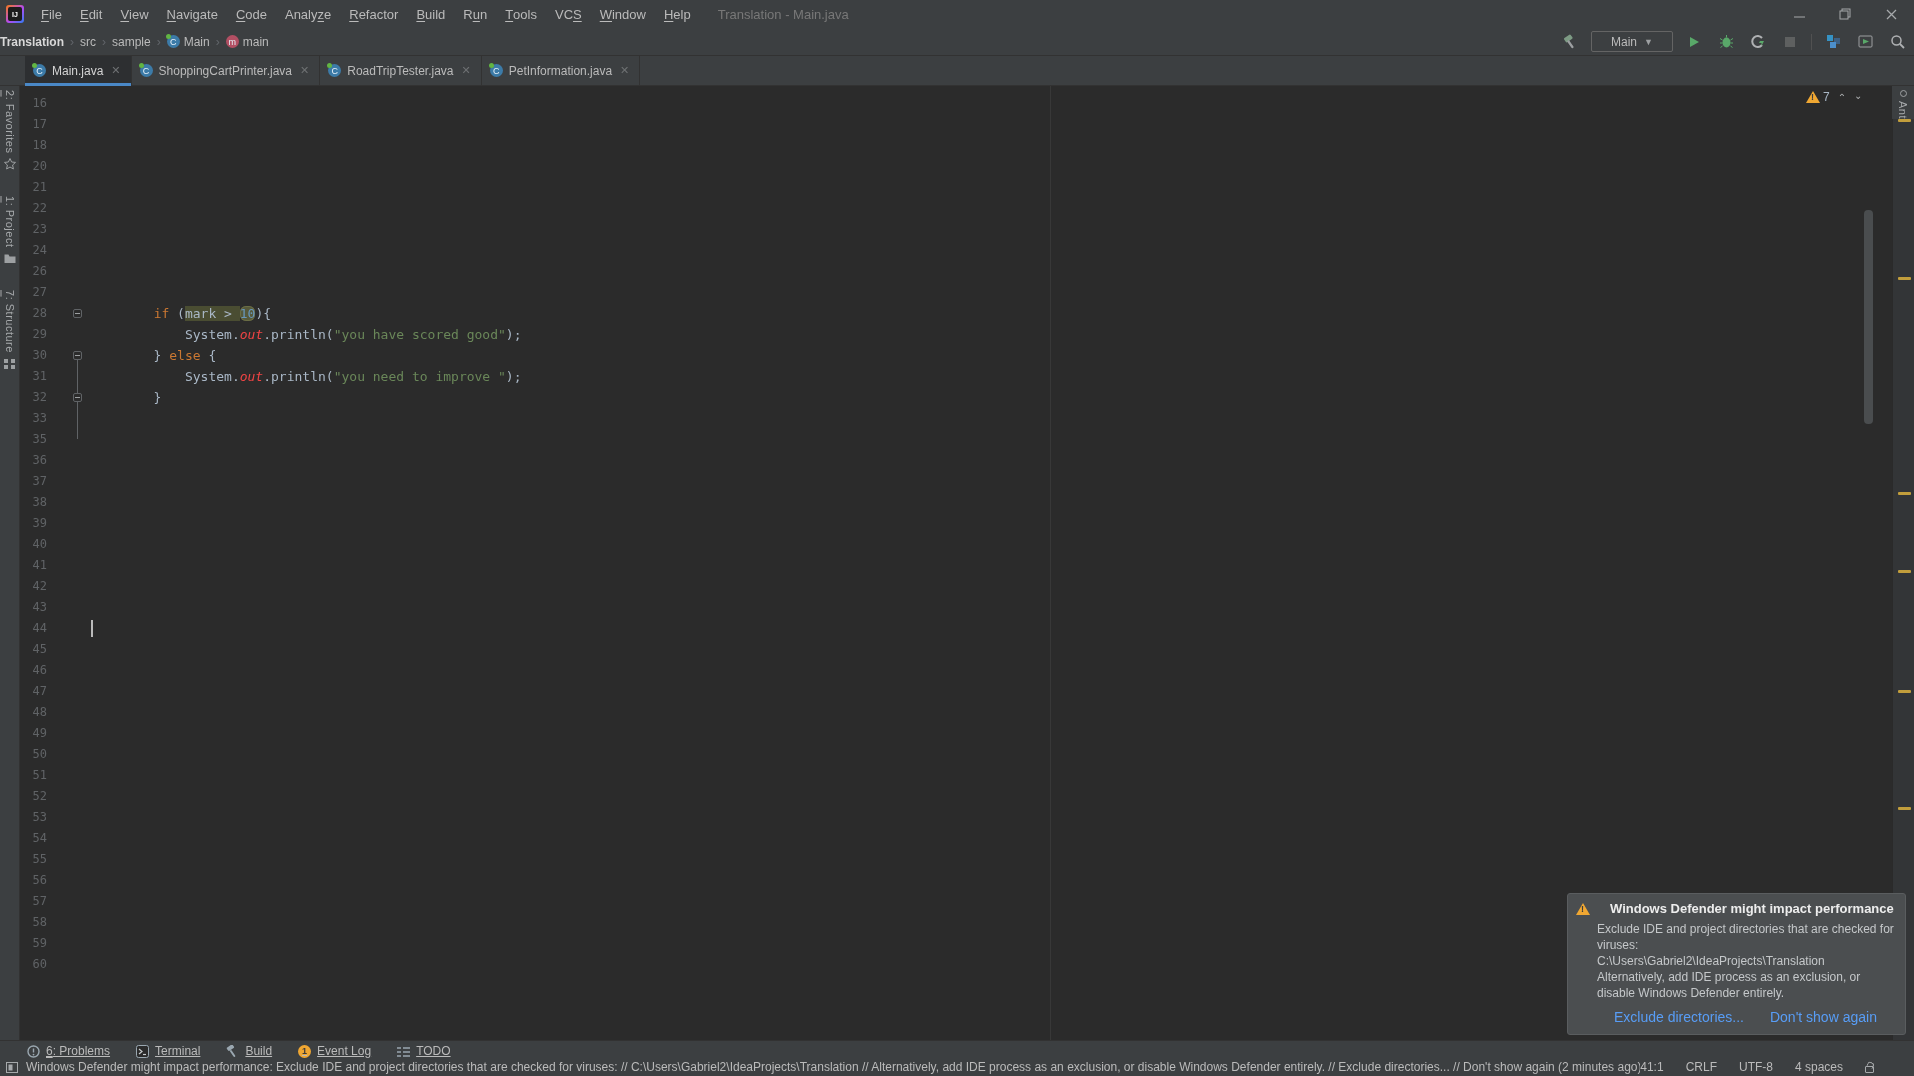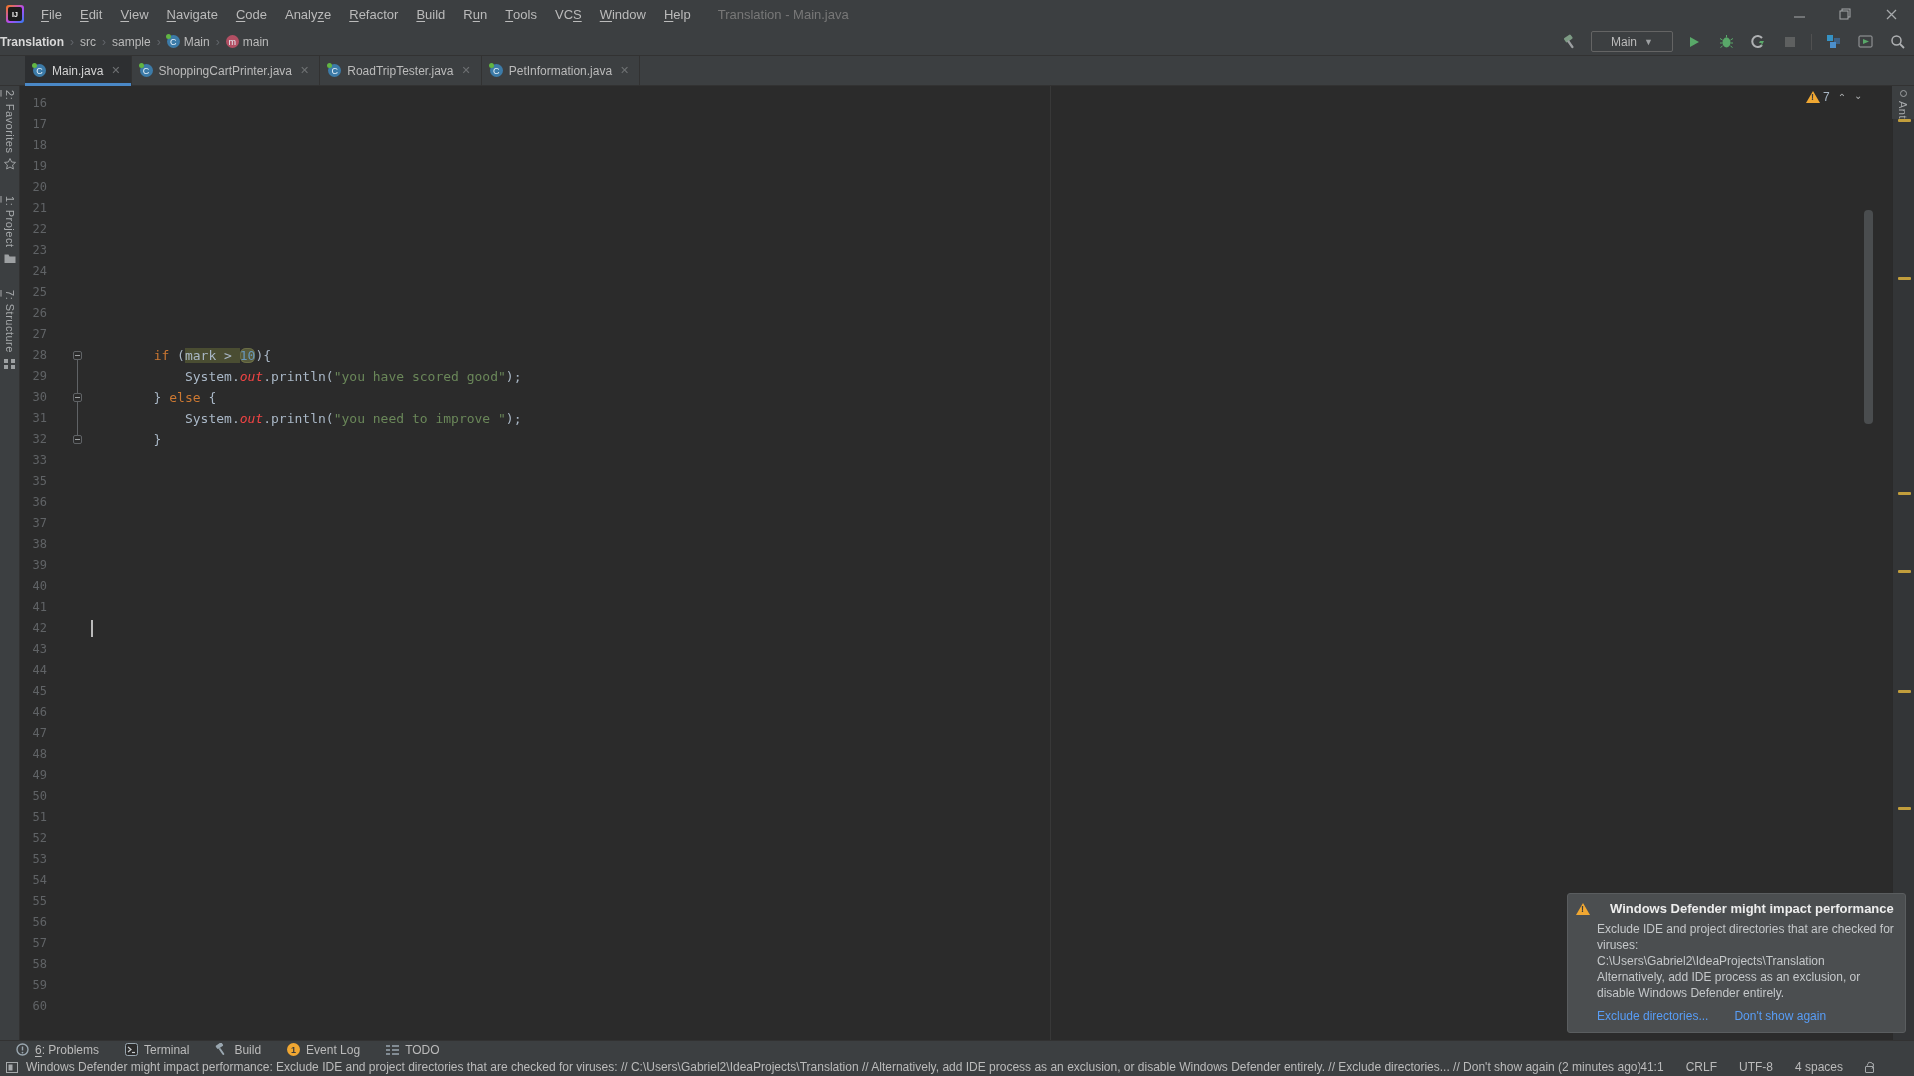--- a/index.html
+++ b/index.html
@@ -95,21 +95,21 @@
   
   .scroll-thumb { position:absolute; left:1864px; top:124px; width:9px; height:214px; background:#4A4D4F; border-radius:4px; }
   .rail { position:absolute; left:1892px; top:0; width:22px; height:954px; background:#333537; border-left:1px solid #2A2A2A; }
   .rail-mark { position:absolute; left:5px; width:13px; height:3px; background:#C29E3C; border-radius:1px; }
   .ant-tab { position:absolute; left:1892px; top:0; width:22px; padding-top:4px; background:#3C3F41;
     display:flex; flex-direction:column; align-items:center; gap:4px; z-index:2; }
   .ant-dot { width:7px; height:7px; border-radius:50%; border:1px solid #9DA0A2; }
 
   
   .bottom-bar { position:absolute; left:0; top:1040px; width:100%; height:18px; background:#3C3F41;
-    border-top:1px solid #323232; display:flex; align-items:center; gap:26px; padding-left:16px; font-size:12px; }
+    border-top:1px solid #323232; display:flex; align-items:flex-end; gap:26px; padding-left:27px; font-size:12px;text-decoration:underline; }
   .bb-item { display:flex; align-items:center; gap:6px; color:#BBBBBB; }
   .bb-ico svg { display:block; }
   .badge { width:13px; height:13px; border-radius:7px; background:#F0A732; color:#3B3B3B; font-size:9px;
     font-weight:bold; display:flex; align-items:center; justify-content:center; }
 
   
   .statusbar { position:absolute; left:0; top:1058px; width:100%; height:18px; background:#3C3F41;
     display:flex; align-items:center; font-size:12px; color:#BBBBBB; padding:0 40px 0 6px; }
   .sb-switcher { margin-right:8px; display:flex; align-items:center; }
   .sb-msg { white-space:nowrap; overflow:hidden; }
@@ -117,21 +117,21 @@
   .lock-ico { position:relative; width:9px; height:7px; border:1px solid #A6A9AB; border-radius:1px; margin-top:4px; }
   .lock-ico::before { content:""; position:absolute; left:1px; top:-5px; width:5px; height:5px;
     border:1px solid #A6A9AB; border-bottom:none; border-radius:3px 3px 0 0; transform:rotate(25deg); }
 
   
   .notif { position:absolute; left:1567px; top:893px; width:339px; min-height:132px; background:#4B4E50;
     border:1px solid #5A5D5F; border-radius:3px; padding:7px 10px 9px 8px; z-index:10; }
   .notif-head { display:flex; align-items:center; gap:20px; }
   .notif-title { font-size:13px; font-weight:bold; color:#EDEDED; }
   .notif-body { margin:5px 0 8px 21px; width:300px; font-size:12px; line-height:16px; color:#C5C8CA; }
-  .notif-actions { margin-left:21px; display:flex; gap:26px; font-size:12px; }
+  .notif-actions { margin-left:38px; display:flex; gap:26px; font-size:14px; }
   .notif-link { color:#589DF6; }
 </style>
 </head>
 <body>
 
 <div class="window">
 
   <div class="titlebar">
     <div class="logo">
       <div class="logo-inner">IJ</div>
@@ -323,25 +323,20 @@
             <span class="ln">17</span>
             <span class="fold-col"></span>
             <span class="code-text"></span>
           </div>
           <div class="code-line">
             <span class="ln">18</span>
             <span class="fold-col"></span>
             <span class="code-text"></span>
           </div>
           <div class="code-line">
-            <span class="ln">19</span>
-            <span class="fold-col"></span>
-            <span class="code-text"></span>
-          </div>
-          <div class="code-line">
             <span class="ln">20</span>
             <span class="fold-col"></span>
             <span class="code-text"></span>
           </div>
           <div class="code-line">
             <span class="ln">21</span>
             <span class="fold-col"></span>
             <span class="code-text"></span>
           </div>
           <div class="code-line">
@@ -349,25 +344,20 @@
             <span class="fold-col"></span>
             <span class="code-text"></span>
           </div>
           <div class="code-line">
             <span class="ln">23</span>
             <span class="fold-col"></span>
             <span class="code-text"></span>
           </div>
           <div class="code-line">
             <span class="ln">24</span>
-            <span class="fold-col"></span>
-            <span class="code-text"></span>
-          </div>
-          <div class="code-line">
-            <span class="ln">25</span>
             <span class="fold-col"></span>
             <span class="code-text"></span>
           </div>
           <div class="code-line">
             <span class="ln">26</span>
             <span class="fold-col"></span>
             <span class="code-text"></span>
           </div>
           <div class="code-line">
             <span class="ln">27</span>

